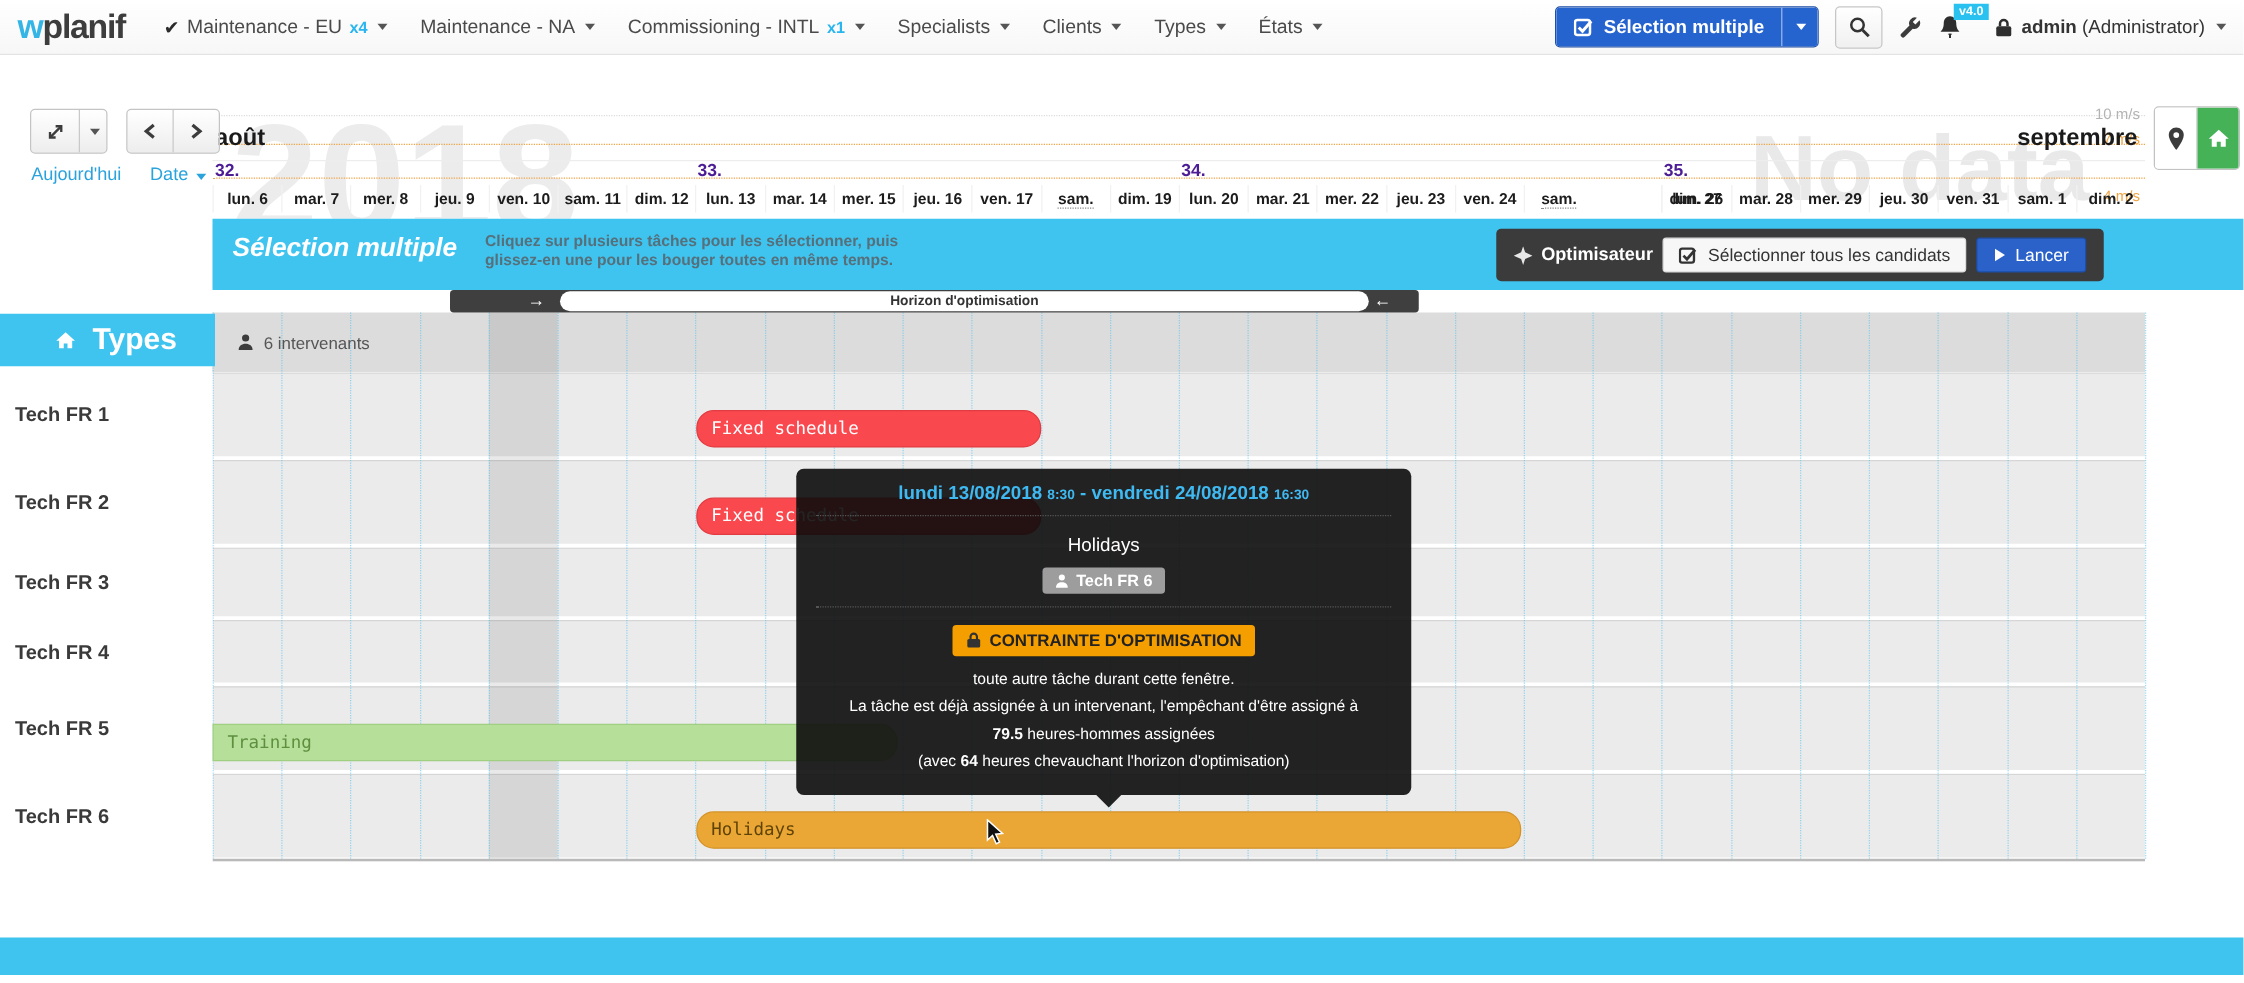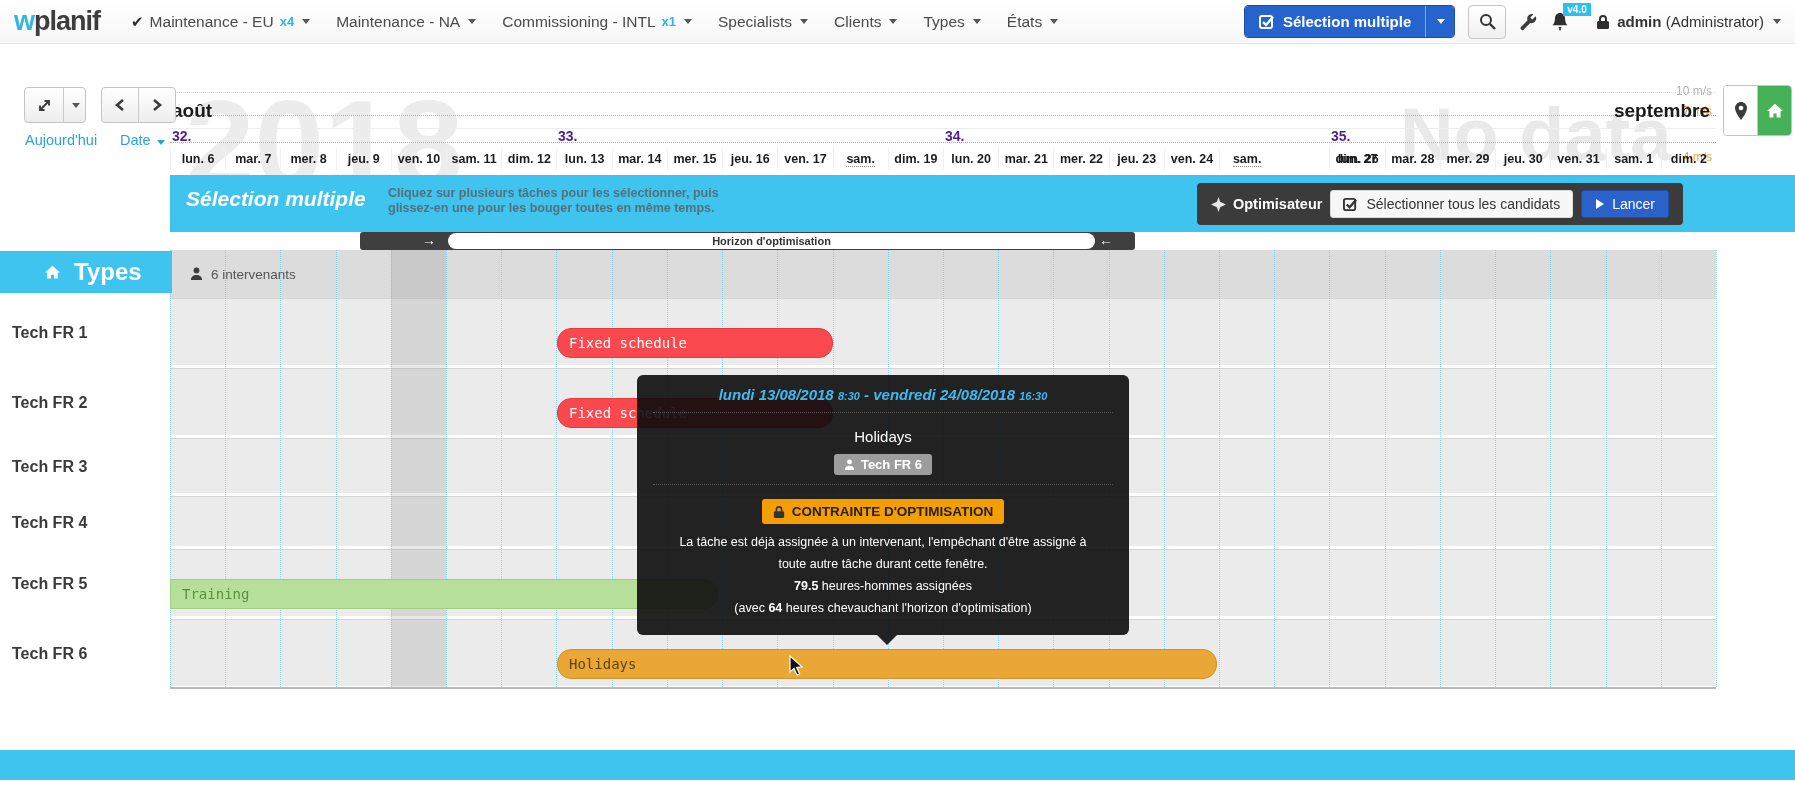--- a/index.html
+++ b/index.html
@@ -108,21 +108,21 @@
   .gridlines{position:absolute;left:170px;top:250px;width:1546px;height:437px;z-index:2;pointer-events:none;}
   .gline{position:absolute;top:0;height:100%;width:0;border-left:1px dotted rgba(90,195,240,0.6);}
   .bar{position:absolute;height:30px;box-sizing:border-box;border-radius:14px;z-index:5;
        display:flex;align-items:center;padding-left:11px;cursor:pointer;
        font-family:"DejaVu Sans Mono",monospace;font-size:14px;white-space:nowrap;overflow:hidden;}
   .flatL{border-top-left-radius:0;border-bottom-left-radius:0;}
   
   .tooltip{position:absolute;left:637px;top:375px;width:492px;background:rgba(12,12,12,0.90);
            border-radius:6px;z-index:8;color:#fff;text-align:center;padding:11px 14px 16px;
            box-sizing:border-box;}
-  .tt-head{font-size:15px;font-weight:bold;color:#3fb9f2;white-space:nowrap;font-style:italic;}
+  .tt-head{font-size:15px;font-weight:bold;color:#3fb9f2;white-space:nowrap;}
   .tt-head .tm{font-size:11px;font-weight:bold;}
   .tt-sep{border-top:1px dotted #555;margin:9px 2px 0;}
   .tt-task{font-size:15px;margin-top:15px;}
   .tt-badge{display:inline-flex;align-items:center;gap:6px;background:#9d9d9d;color:#fff;
             font-size:13px;font-weight:bold;border-radius:3px;padding:3px 10px;margin-top:9px;}
   .tt-chip{display:inline-flex;align-items:center;gap:7px;background:#f59e00;color:#222;
            font-size:13.5px;font-weight:bold;border-radius:3px;padding:5px 11px;margin-top:14px;}
   .tt-line{font-size:12.5px;line-height:22px;}
   .tt-body{margin-top:7px;}
   .tt-arrow{position:absolute;left:240px;bottom:-10px;width:0;height:0;
@@ -530,22 +530,22 @@
         <span>
           <svg width="12" height="14" viewBox="0 0 14 16">
               <rect x="1" y="7" width="12" height="8" rx="1.5" fill="#333"></rect>
               <path d="M4 7V5a3 3 0 0 1 6 0v2" fill="none" stroke="#333" stroke-width="2"></path>
             </svg>
         </span>
         <span>CONTRAINTE D'OPTIMISATION</span>
       </span>
     </div>
     <div class="tt-body">
+      <div class="tt-line">toute autre tâche durant cette fenêtre.</div>
       <div class="tt-line">La tâche est déjà assignée à un intervenant, l'empêchant d'être assigné à</div>
-      <div class="tt-line">toute autre tâche durant cette fenêtre.</div>
       <div class="tt-line"><b>79.5</b><span> heures-hommes assignées</span></div>
       <div class="tt-line"><span>(avec </span><b>64</b><span> heures chevauchant l'horizon d'optimisation)</span></div>
     </div>
     <div class="tt-arrow"></div>
   </div>
 
   <div class="bottom-bar"></div>
 
   <div class="cursor" style="left:787px;top:655px">
     <svg width="20" height="22" viewBox="0 0 20 22">

